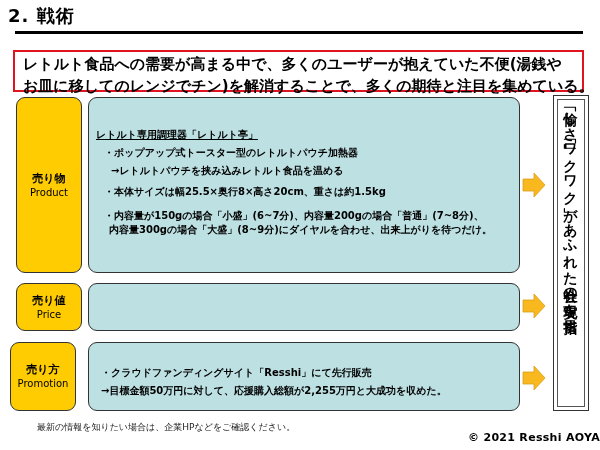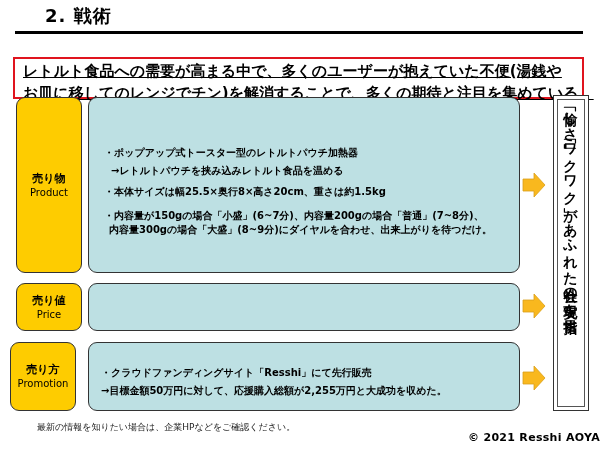--- a/index.html
+++ b/index.html
@@ -1,22 +1,22 @@
 <!DOCTYPE html>
 <html><head>
 <meta charset="utf-8">
 <style>
   html, body { margin:0; padding:0; }
   body { width:600px; height:450px; background:#ffffff; position:relative; overflow:hidden;
          font-family:"DejaVu Sans", "Liberation Sans", sans-serif; color:#000; }
   .abs { position:absolute; }
-  .title { left:8px; top:4px; font-size:18px; font-weight:bold; letter-spacing:1px;margin-left:37px; }
+  .title { left:8px; top:4px; font-size:18px; font-weight:bold; letter-spacing:1px; }
   .rule { left:15px; top:31px; width:568px; height:3px; background:#000; }
-  .lead { left:13px; top:57px; width:571px; height:42px; border:2px solid #e0141e;
-          font-size:15px; font-weight:bold; line-height:22px; padding:1px 0 0 8px; box-sizing:border-box; white-space:nowrap;text-decoration:underline; }
+  .lead { left:13px; top:50px; width:571px; height:42px; border:2px solid #e0141e;
+          font-size:15px; font-weight:bold; line-height:22px; padding:1px 0 0 8px; box-sizing:border-box; white-space:nowrap; }
   .label-box { background:#fecc00; border:1px solid #333; border-radius:9px; box-sizing:border-box;
                display:flex; flex-direction:column; align-items:center; justify-content:center; text-align:right; }
   .label-jp { font-size:11px; font-weight:bold; line-height:14px; }
   .label-en { font-size:10px; line-height:13px; }
   .content-box { background:#bde0e3; border:1px solid #333; border-radius:9px; box-sizing:border-box; font-size:10px; font-weight:bold; }
   .line { position:absolute; white-space:nowrap; line-height:13px; }
   .u { text-decoration:underline; }
   .arrow { width:24px; height:26px; }
   .vbox { left:553px; top:95px; width:36px; height:316px; border:1px solid #333; box-sizing:border-box; background:#fff;
           display:flex; justify-content:center; }
@@ -35,20 +35,21 @@
 <div class="abs lead">
   <div>レトルト食品への需要が高まる中で、多くのユーザーが抱えていた不便(湯銭や</div>
   <div>お皿に移してのレンジでチン)を解消することで、多くの期待と注目を集めている。</div>
 </div>
 
 <div class="abs label-box" style="left:16px;top:97px;width:66px;height:176px;">
   <div class="label-jp">売り物</div>
   <div class="label-en">Product</div>
 </div>
 <div class="abs content-box" style="left:88px;top:97px;width:432px;height:176px;">
+  <div class="line u" style="left:7px;top:30px;">レトルト専用調理器「レトルト亭」</div>
   <div class="line" style="left:22px;top:66px;">→レトルトパウチを挟み込みレトルト食品を温める</div>
   <div class="line" style="left:15px;top:48px;">・ポップアップ式トースター型のレトルトパウチ加熱器</div>
   <div class="line" style="left:15px;top:87px;">・本体サイズは幅25.5×奥行8×高さ20cm、重さは約1.5kg</div>
   <div class="line" style="left:15px;top:111px;">・内容量が150gの場合「小盛」(6~7分)、内容量200gの場合「普通」(7~8分)、</div>
   <div class="line" style="left:20px;top:125px;">内容量300gの場合「大盛」(8~9分)にダイヤルを合わせ、出来上がりを待つだけ。</div>
 </div>
 
 <div class="abs label-box" style="left:16px;top:283px;width:66px;height:48px;">
   <div class="label-jp">売り値</div>
   <div class="label-en">Price</div>

